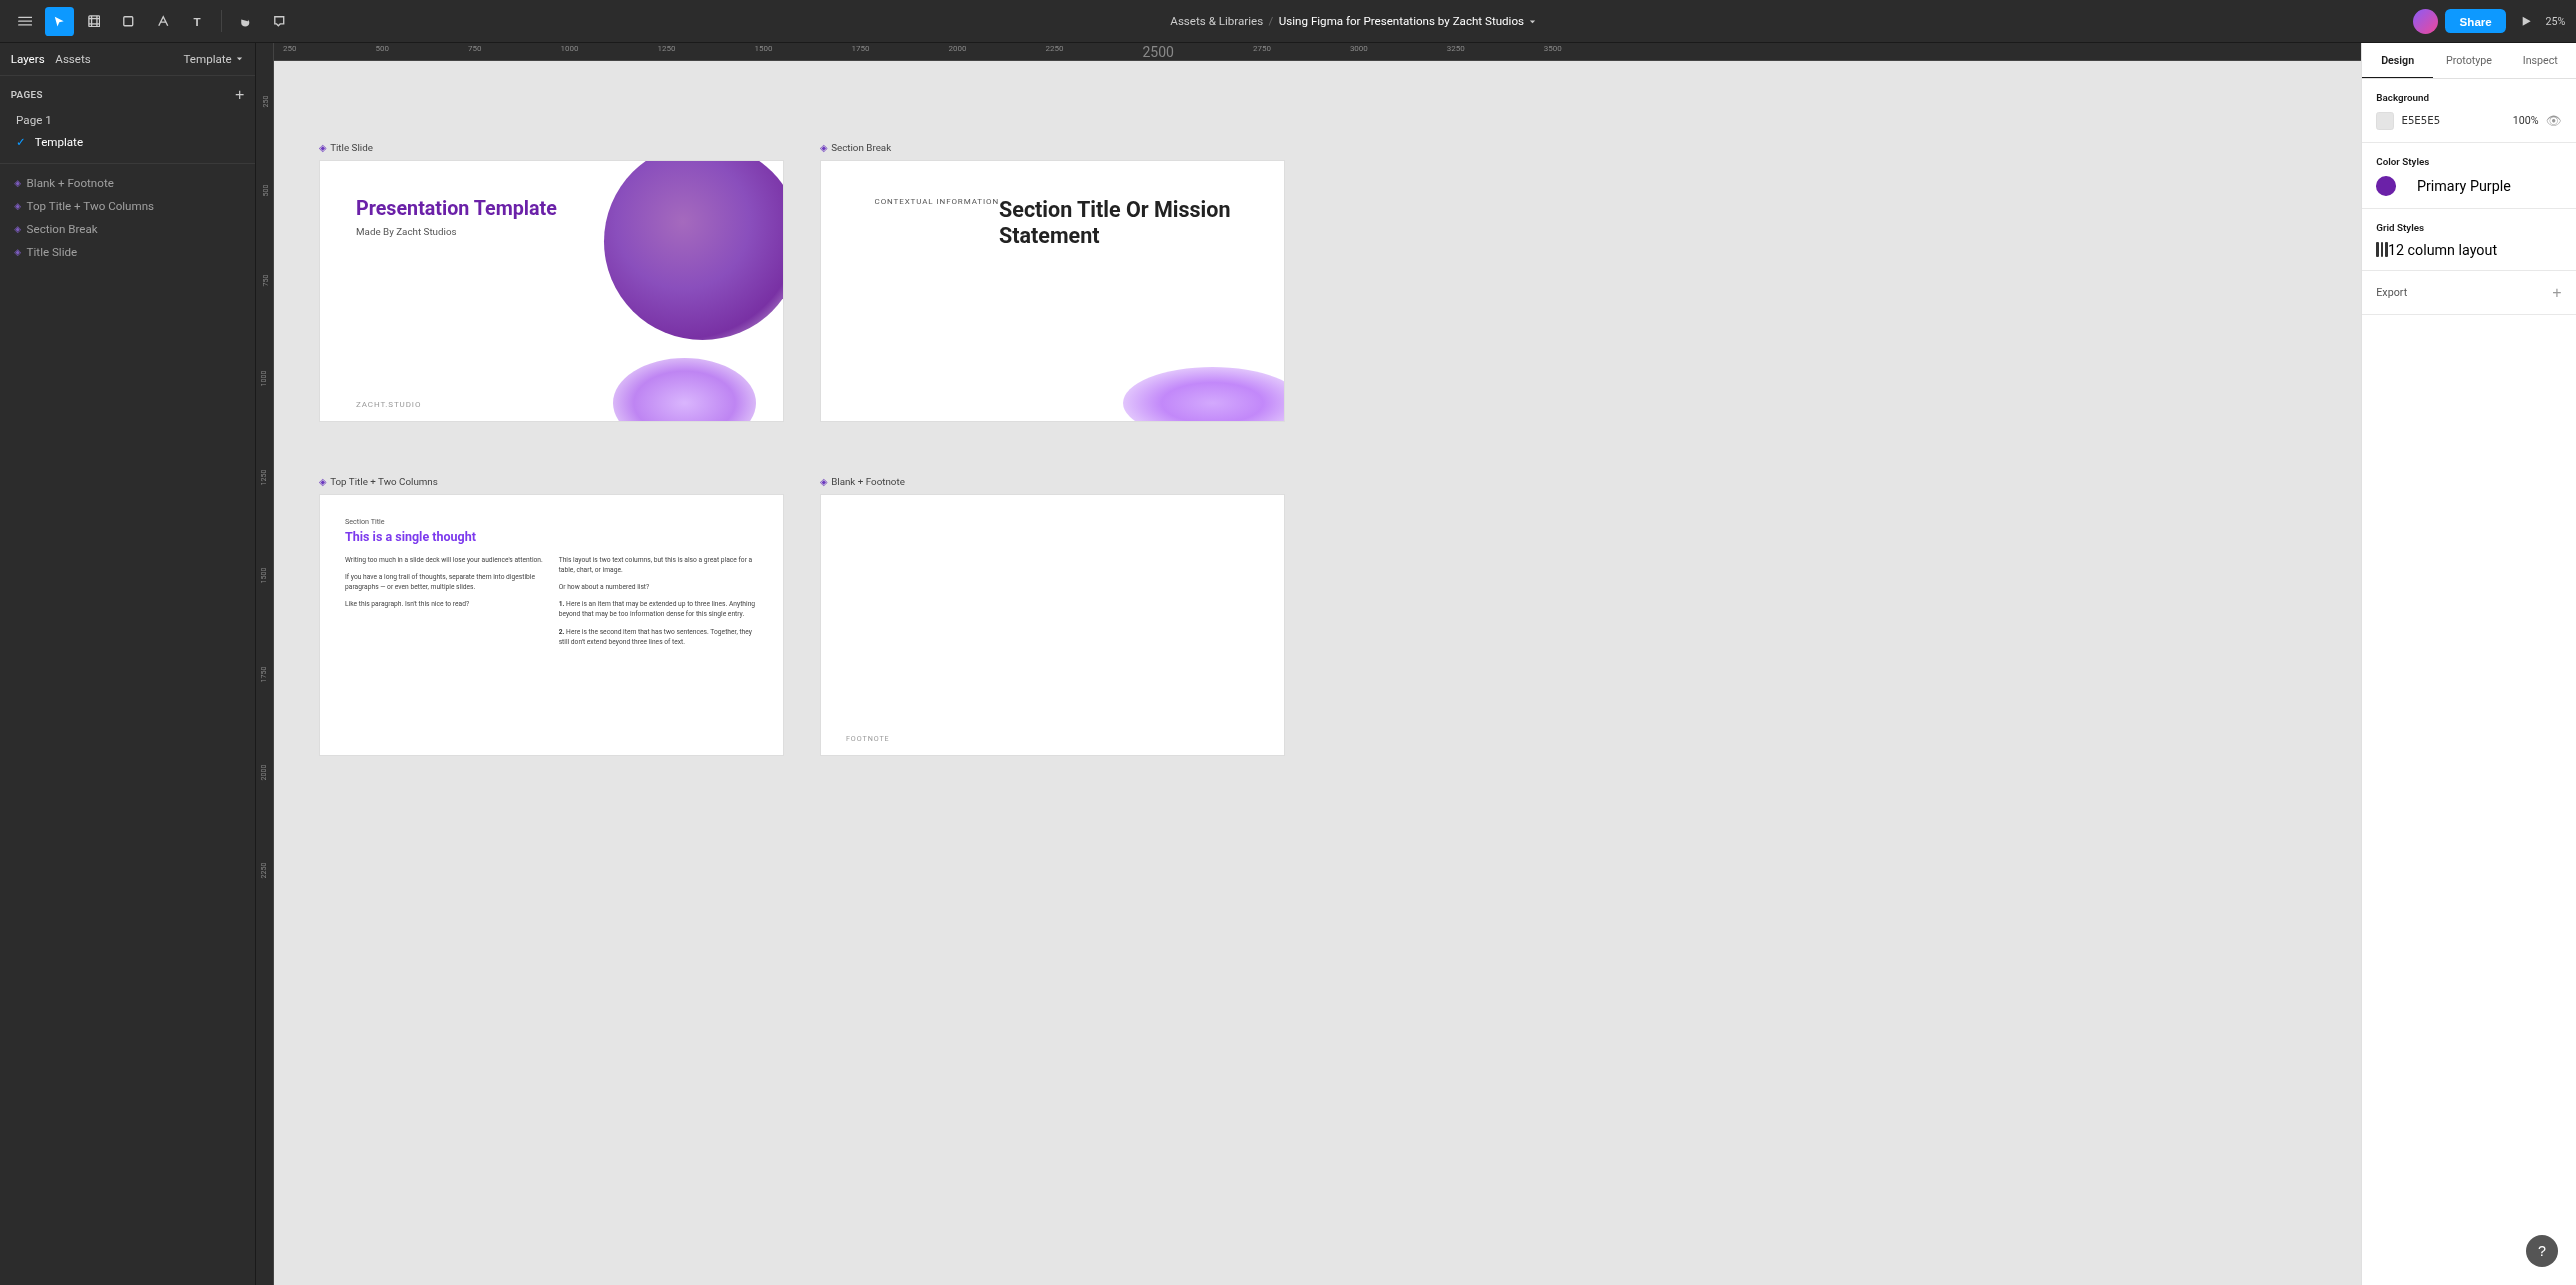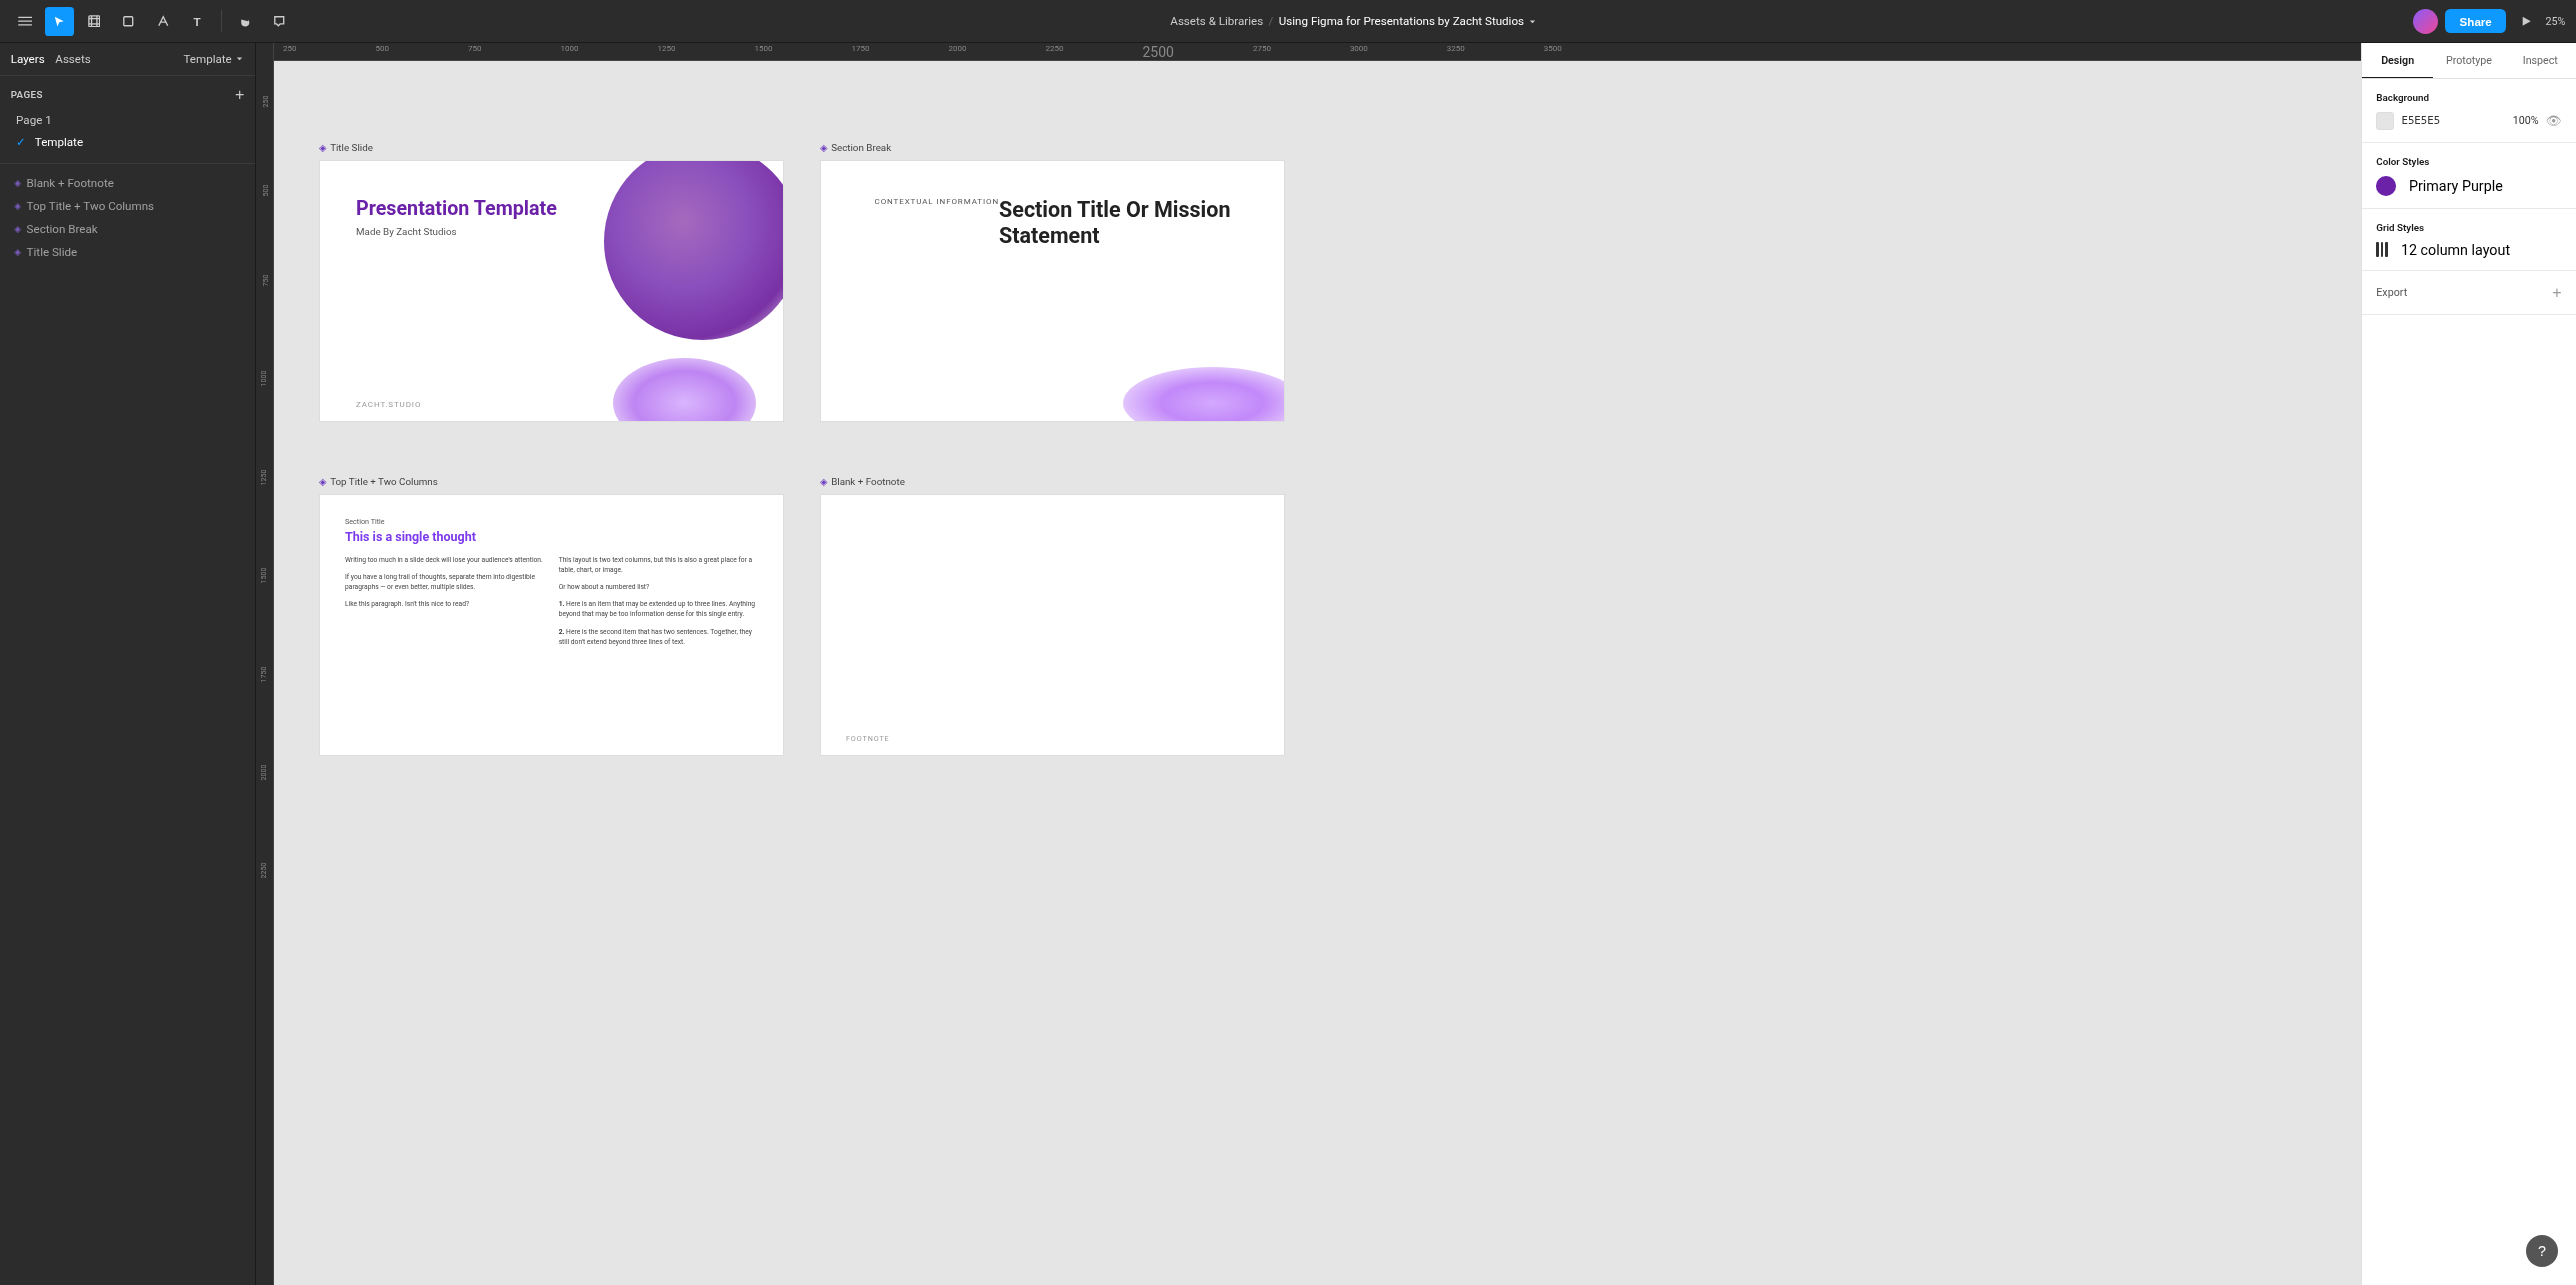--- a/index.html
+++ b/index.html
@@ -78,24 +78,24 @@
     .right-tab.active { color: #1a1a1a; border-bottom-color: #1a1a1a; font-weight: 600; }
 
     .panel-section { padding: 12.5px 14.3px; border-bottom: 0.9px solid #e8e8e8; }
     .panel-section-title { font-size: 9.8px; font-weight: 600; color: #1a1a1a; margin-bottom: 9px; }
     .bg-row { display: flex; align-items: center; gap: 7.2px; }
     .bg-swatch { width: 18px; height: 18px; border-radius: 2.7px; border: 0.9px solid #ddd; flex-shrink: 0; }
     .bg-hex { font-size: 10.7px; color: #333; flex: 1; font-family: monospace; }
     .bg-opacity { font-size: 10.7px; color: #333; }
     .bg-eye { color: #999; font-size: 12.5px; cursor: pointer; }
 
-    .color-style-row { display: flex; align-items: center; gap: 13px; }
+    .color-style-row { display: flex; align-items: center; gap: 21px; }
     .color-circle { width: 19.7px; height: 19.7px; border-radius: 50%; flex-shrink: 0; }
 
-    .grid-style-row { display: flex; align-items: center; gap: 13px; }
+    .grid-style-row { display: flex; align-items: center; gap: 0; }
     .grid-icon { display: flex; gap: 1.8px; align-items: center; }
     .grid-bar { width: 2.7px; height: 14.3px; background: #333; border-radius: 0.9px; }
 
     .export-row { display: flex; align-items: center; justify-content: space-between; }
     .export-label { font-size: 10.7px; color: #555; }
     .export-plus { font-size: 16px; color: #999; cursor: pointer; background: none; border: none; }
 
     .canvas-with-ruler { display: flex; flex: 1; overflow: hidden; position: relative; }
     .ruler-vertical { width: 18px; background: #2c2c2c; border-right: 0.9px solid #444; flex-shrink: 0; position: relative; overflow: hidden; }
     .canvas-scroll { flex: 1; overflow: auto; background: #e5e5e5; }

